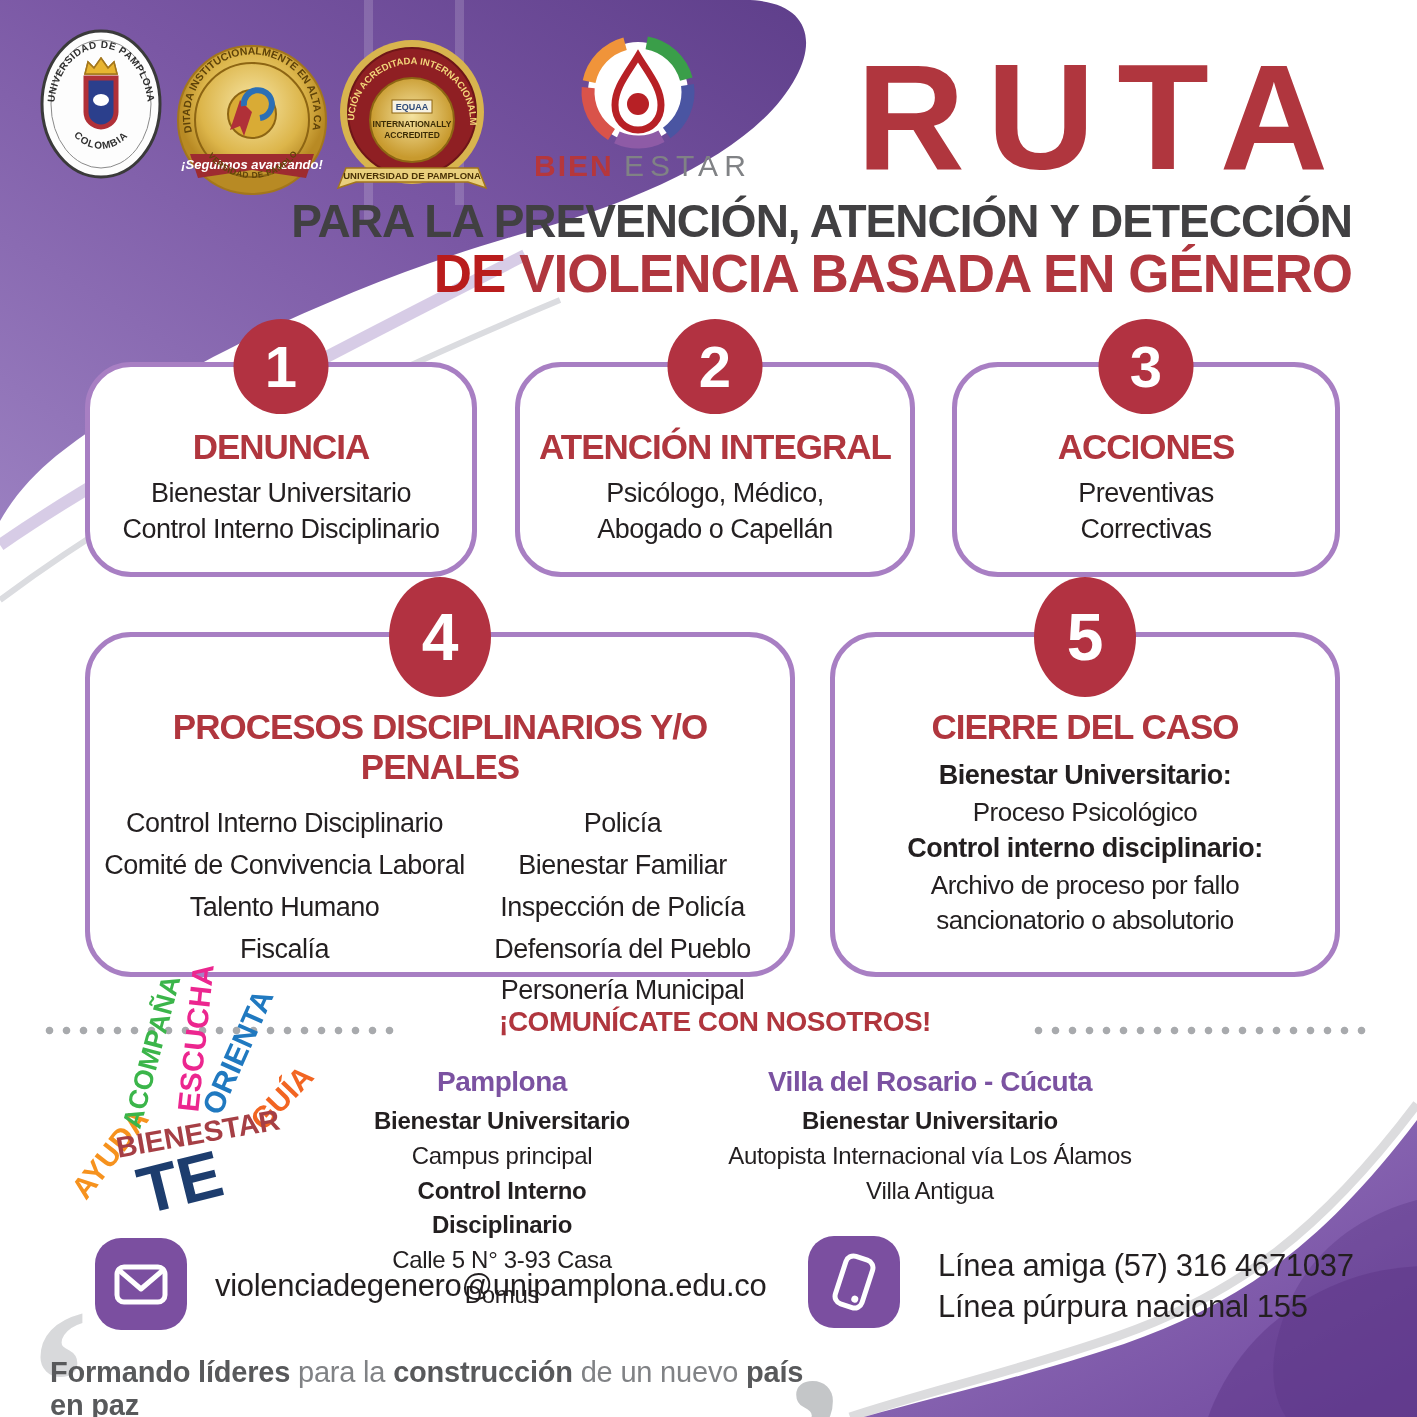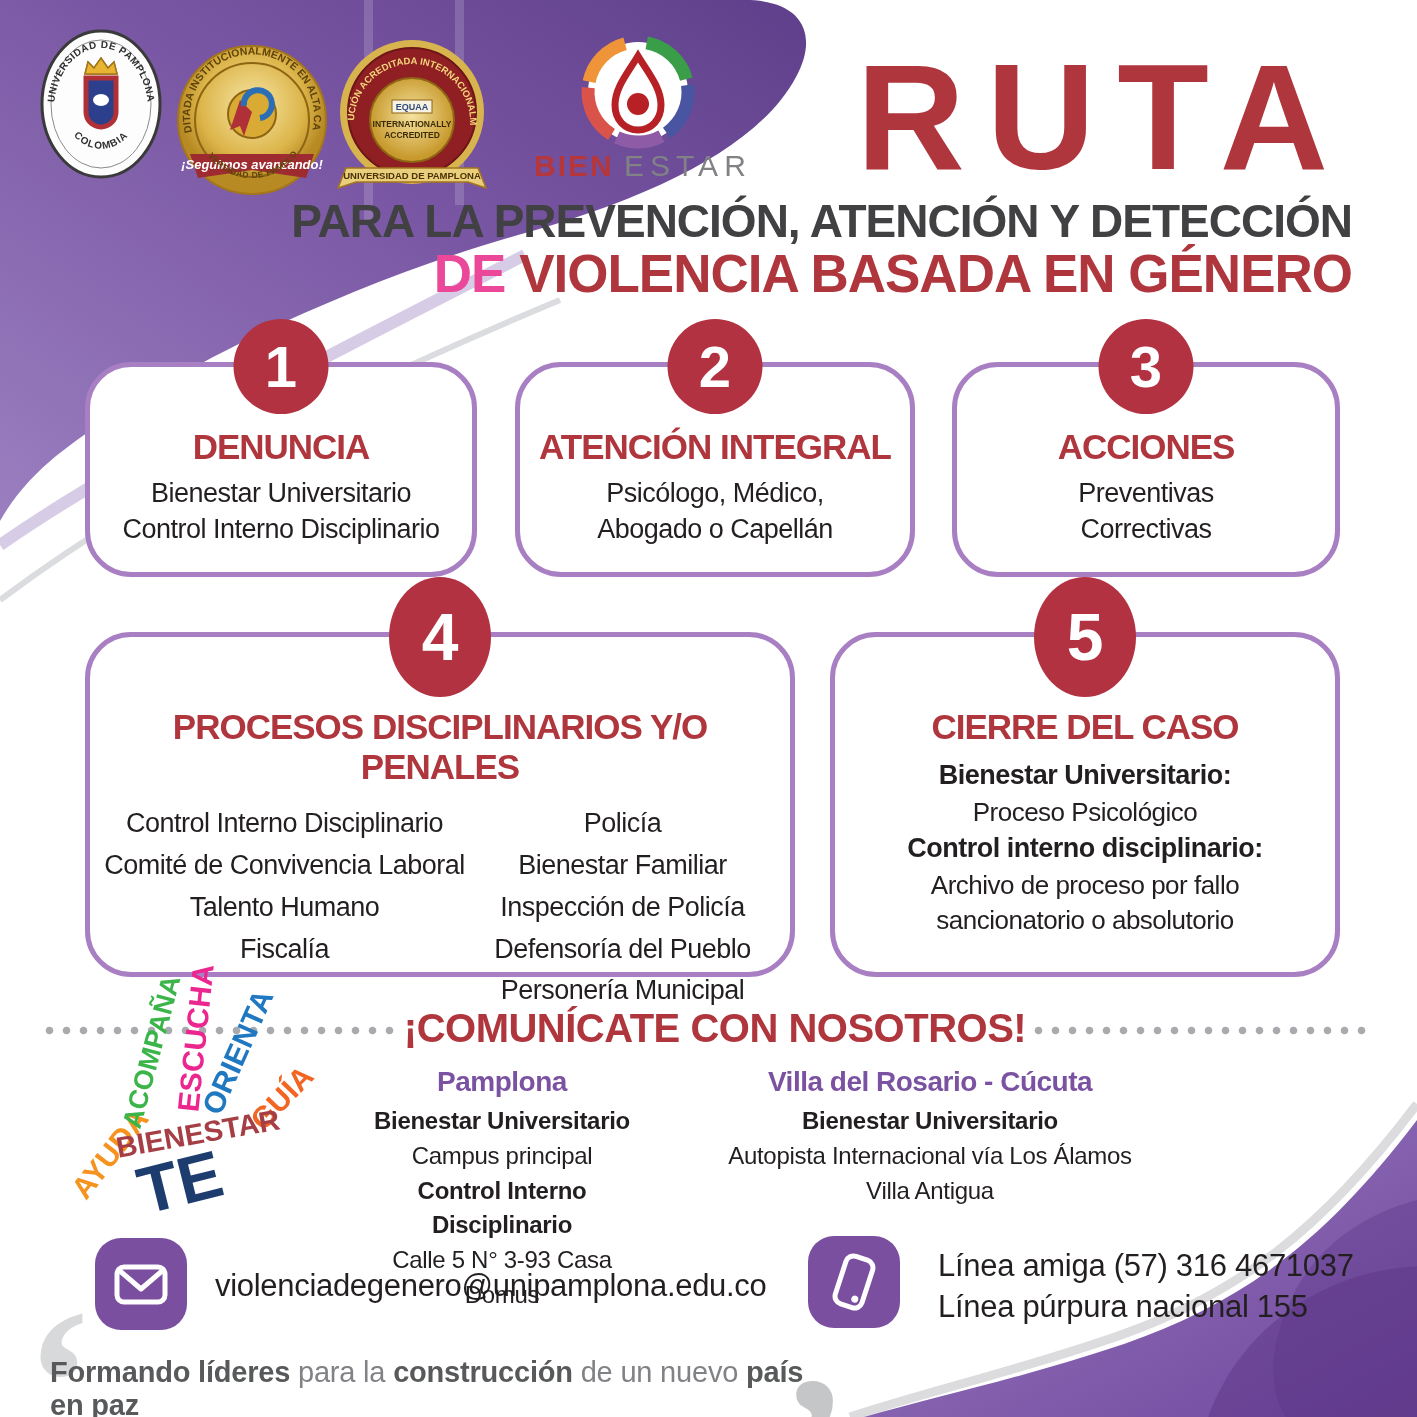--- a/index.html
+++ b/index.html
@@ -25,25 +25,25 @@
   .c5-label{font-size:27px;font-weight:bold;letter-spacing:-0.5px;line-height:1.4;}
   .c5-text{font-size:26px;letter-spacing:-0.5px;line-height:1.35;}
   .c5-body{margin-top:10px;padding:0 25px;}
   
   .ruta{left:780px;top:42px;width:570px;text-align:right;font-size:150px;line-height:1;
         font-weight:bold;color:#b0363e;letter-spacing:22px;margin:0;}
   .sub1{left:260px;top:194px;width:1092px;text-align:right;font-size:46px;font-weight:bold;
         color:#414042;letter-spacing:-1px;}
   .sub2{left:260px;top:243px;width:1092px;text-align:right;font-size:53px;font-weight:bold;letter-spacing:-1px;}
   .sub2 .hl{color:#b0363e;}
-  .sub2 .pre{color:#ec4899;}
+  .sub2 .pre{color:#b91c1c;}
   
   .dotline{height:9px;background-image:radial-gradient(circle at 4.5px 4.5px,#a8aaad 3.4px,transparent 4.2px);
            background-size:17px 9px;background-repeat:repeat-x;}
-  .comunicate{left:400px;top:1006px;width:630px;text-align:center;font-size:40px;font-weight:bold;
+  .comunicate{left:400px;top:1006px;width:630px;text-align:center;font-size:28px;font-weight:bold;
               color:#b0363e;letter-spacing:-0.5px;}
   .loc{position:absolute;text-align:center;}
   .loc-city{font-size:28px;font-weight:bold;color:#7b52a1;letter-spacing:-0.5px;margin-bottom:6px;}
   .loc-line{font-size:24px;letter-spacing:-0.3px;line-height:1.45;}
   .loc-line.b{font-weight:bold;}
   .hand{left:66px;top:982px;width:280px;height:280px;}
   .hand span{position:absolute;font-weight:bold;white-space:nowrap;}
   .contact-text{font-size:31px;letter-spacing:-0.3px;color:#231f20;}
   .phone-lines{line-height:1.32;}
   

